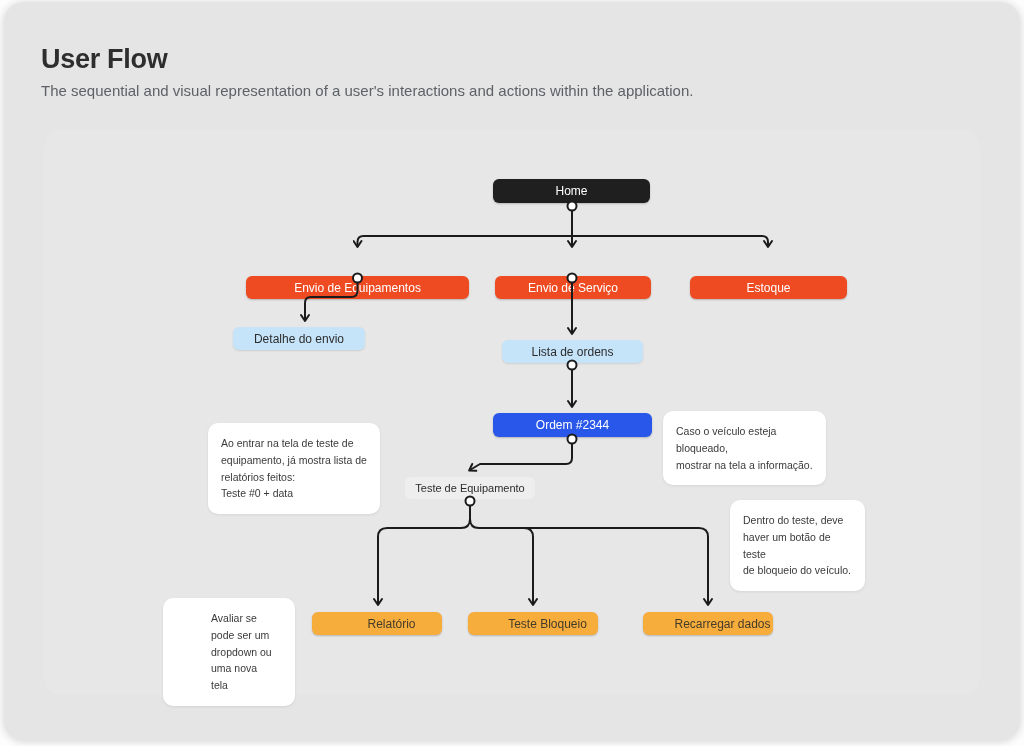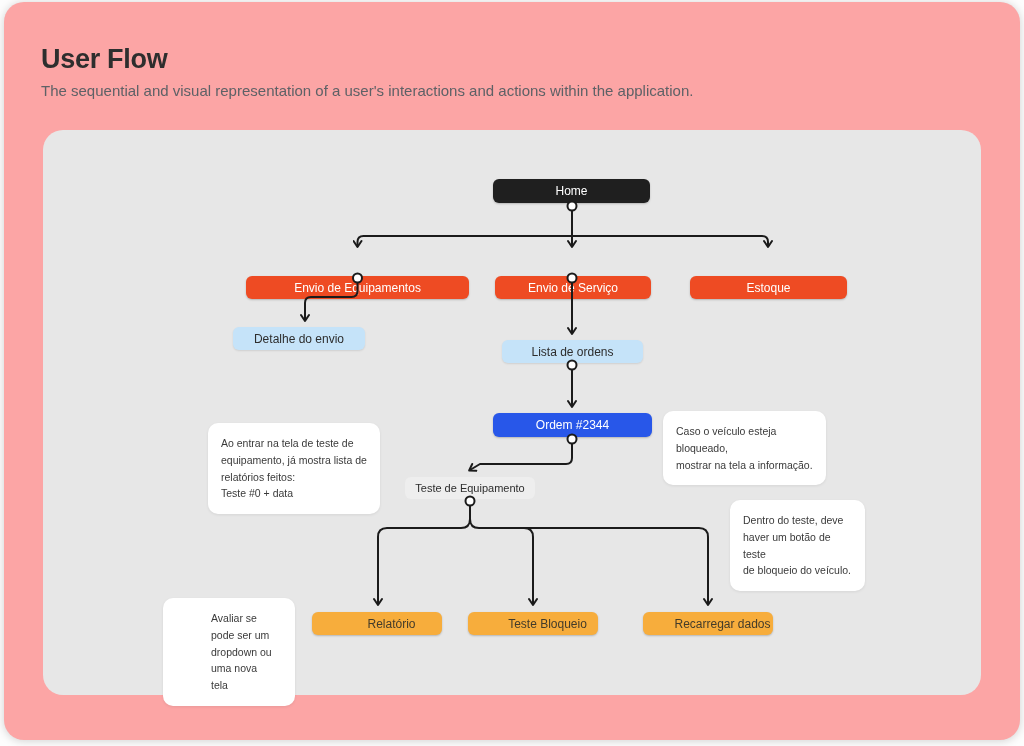--- a/index.html
+++ b/index.html
@@ -1,19 +1,19 @@
 <!DOCTYPE html>
 <html><head>
 <meta charset="utf-8">
 <style>
   * { margin: 0; padding: 0; box-sizing: border-box; }
   html, body { width: 1024px; height: 746px; background: #fdfdfd; font-family: "Liberation Sans", sans-serif; }
   .card {
     position: absolute; left: 4px; top: 2px; width: 1016px; height: 738px;
-    background: #fca5a5; border-radius: 20px;
+    background: #e5e5e5; border-radius: 20px;
     box-shadow: 0 1px 10px rgba(0,0,0,0.18);
     overflow: hidden;
   }
   .page-title {
     position: absolute; left: 37px; top: 42px;
     font-size: 27px; font-weight: 700; color: #2e2e2e; letter-spacing: -0.3px;
   }
   .page-subtitle {
     position: absolute; left: 37px; top: 80px;
     font-size: 15px; color: #5e6166;

